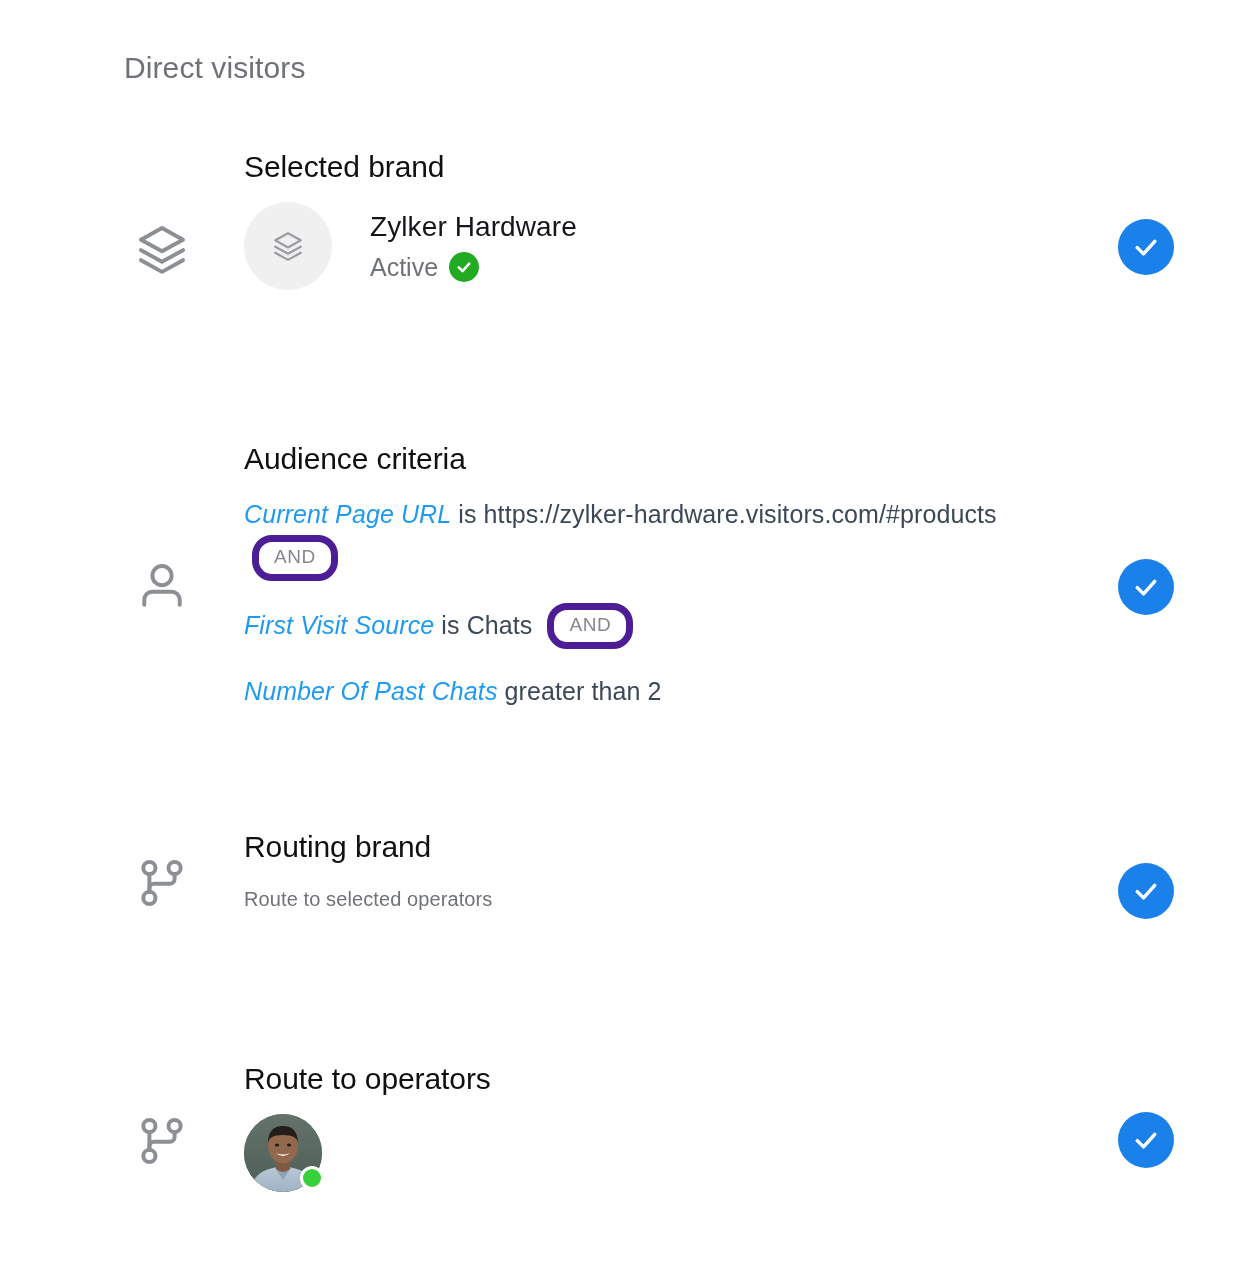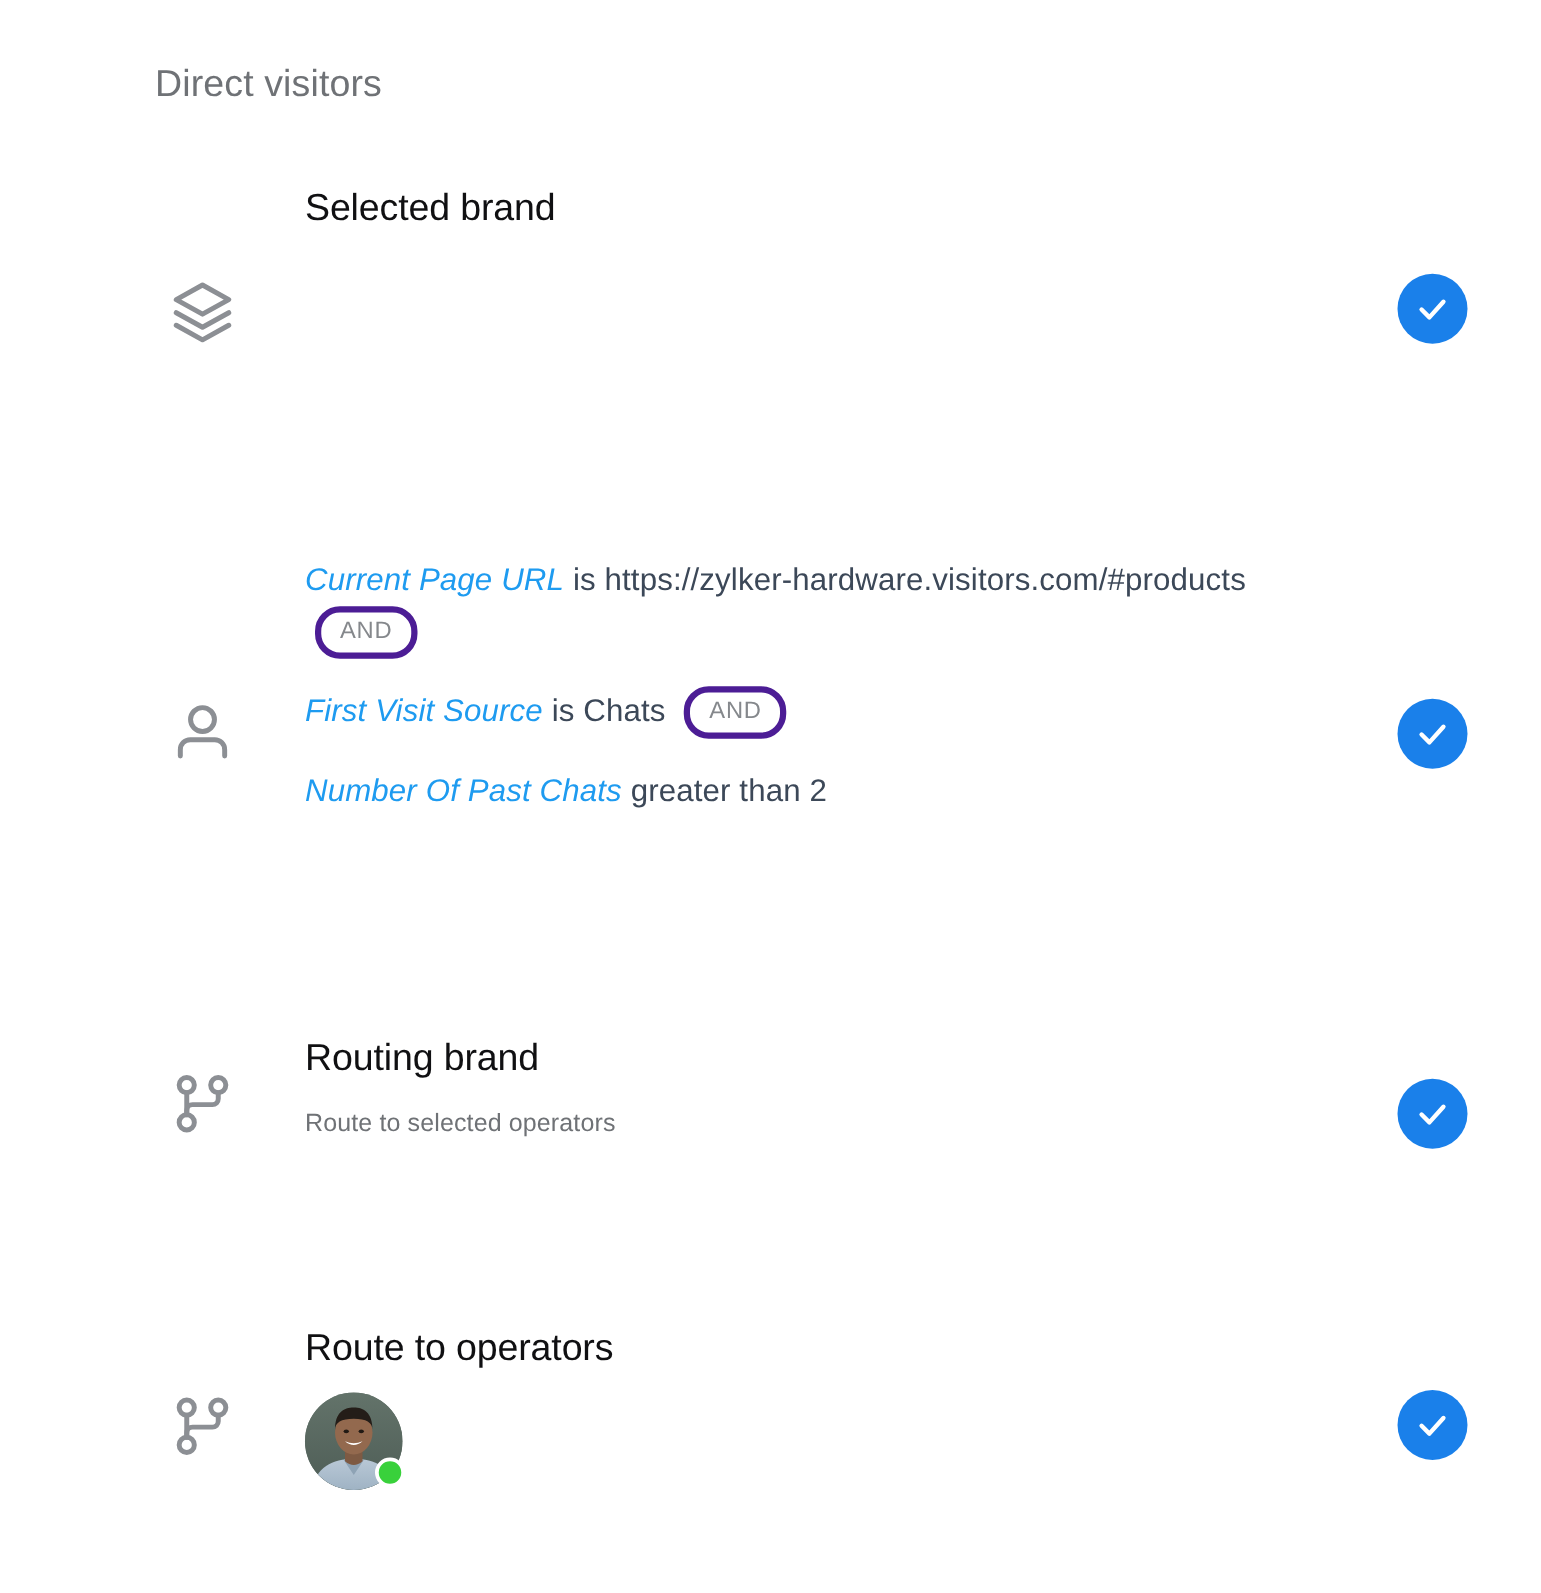--- a/index.html
+++ b/index.html
@@ -148,21 +148,21 @@
     margin-bottom: 22px;
   }
   .criteria-line:last-child { margin-bottom: 0; }
   .crit-field {
     color: #1e9bf0;
     font-style: italic;
   }
   .crit-rest { color: #3c4858; }
   .and-pill {
     display: inline-block;
-    border: 5px solid #4c1d95;
+    border: 7px solid #4c1d95;
     border-radius: 20px;
     padding: 3px 15px 5px 15px;
     font-size: 19px;
     line-height: 24px;
     color: #85888c;
     letter-spacing: 0.6px;
     vertical-align: 3px;
     margin-left: 8px;
     white-space: nowrap;
   }
@@ -224,39 +224,60 @@
       <svg viewBox="0 0 24 24" fill="none" stroke="currentColor" stroke-width="1.7" stroke-linecap="round" stroke-linejoin="round">
         <polygon points="12,3 21,8 12,13 3,8"></polygon>
         <polyline points="3,12.5 12,17.5 21,12.5"></polyline>
         <polyline points="3,16.8 12,21.8 21,16.8"></polyline>
       </svg>
     </div>
 
     <div class="row-body">
       <div class="section-heading">Selected brand</div>
 
+      <div class="brand-block">
+        <div class="brand-avatar">
+          <svg viewBox="0 0 24 24" fill="none" stroke="currentColor" stroke-width="1.6" stroke-linecap="round" stroke-linejoin="round">
+            <polygon points="12,3 21,8 12,13 3,8"></polygon>
+            <polyline points="3,12.5 12,17.5 21,12.5"></polyline>
+            <polyline points="3,16.8 12,21.8 21,16.8"></polyline>
+          </svg>
+        </div>
+        <div class="brand-text">
+          <div class="brand-name">Zylker Hardware</div>
+          <div class="brand-status">
+            <span>Active</span>
+            <span class="status-dot">
+              <svg viewBox="0 0 24 24" fill="none" stroke="#ffffff" stroke-width="3.4" stroke-linecap="round" stroke-linejoin="round">
+                <polyline points="5,12.5 10,17.5 19,7.5"></polyline>
+              </svg>
+            </span>
+          </div>
+        </div>
+      </div>
     </div>
 
     <div class="check-circle" style="top:71px;">
       <svg viewBox="0 0 24 24" fill="none" stroke="#ffffff" stroke-width="2.8" stroke-linecap="round" stroke-linejoin="round">
         <polyline points="5,12.5 10,17.5 19,7.5"></polyline>
       </svg>
     </div>
   </div>
 
   <div class="row" style="top:440px;">
 
     <div class="row-icon" style="top:117px;">
       <svg viewBox="0 0 24 24" fill="none" stroke="currentColor" stroke-width="1.7" stroke-linecap="round" stroke-linejoin="round">
         <circle cx="12" cy="8" r="4.1"></circle>
         <path d="M4.4 20.5 v-2.2 a3.4 3.4 0 0 1 3.4 -3.4 h8.4 a3.4 3.4 0 0 1 3.4 3.4 v2.2"></path>
       </svg>
     </div>
 
     <div class="row-body">
+      <div class="section-heading">Audience criteria</div>
 
       <div class="criteria-list">
 
         <div class="criteria-line">
           <span class="crit-field">Current Page URL</span><span class="crit-rest"> is https://zylker-hardware.visitors.com/#products </span><span class="and-pill">AND</span>
         </div>
 
         <div class="criteria-line">
           <span class="crit-field">First Visit Source</span><span class="crit-rest"> is Chats </span><span class="and-pill">AND</span>
         </div>

